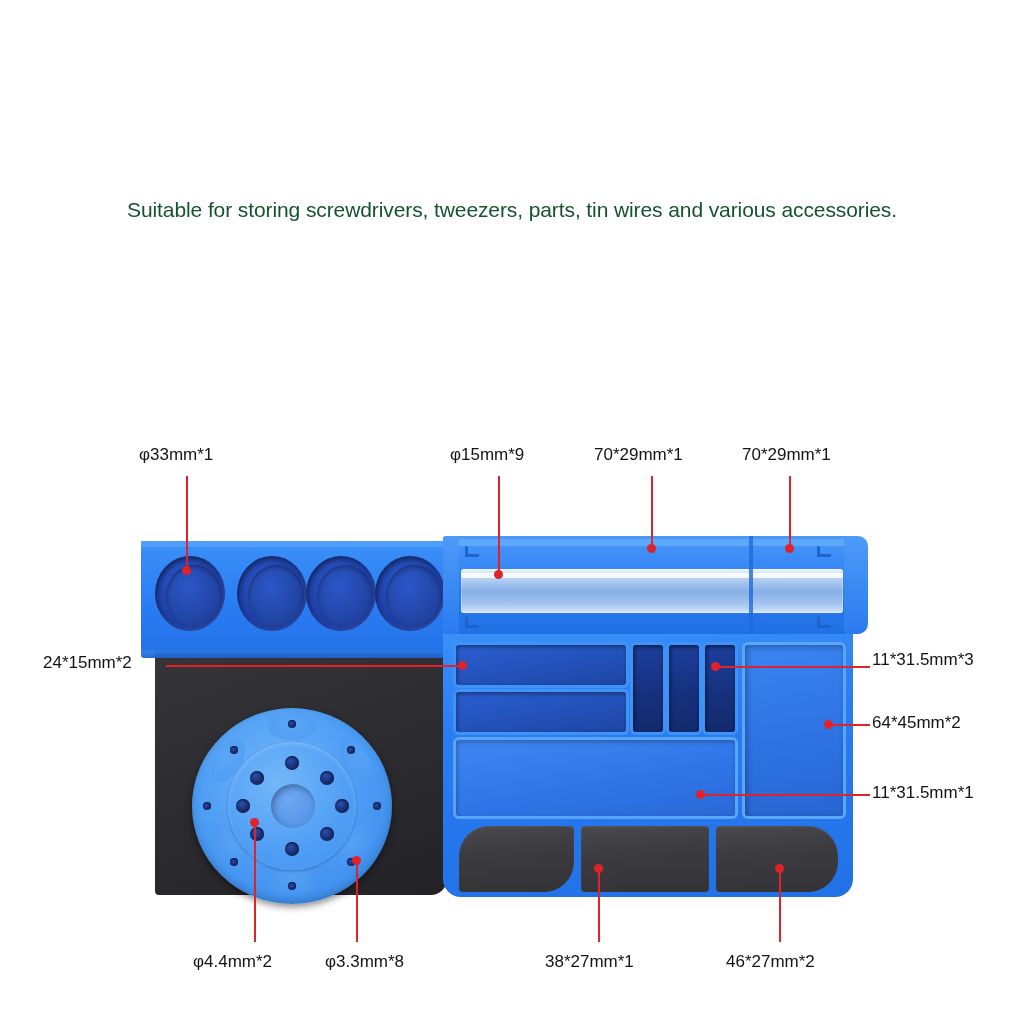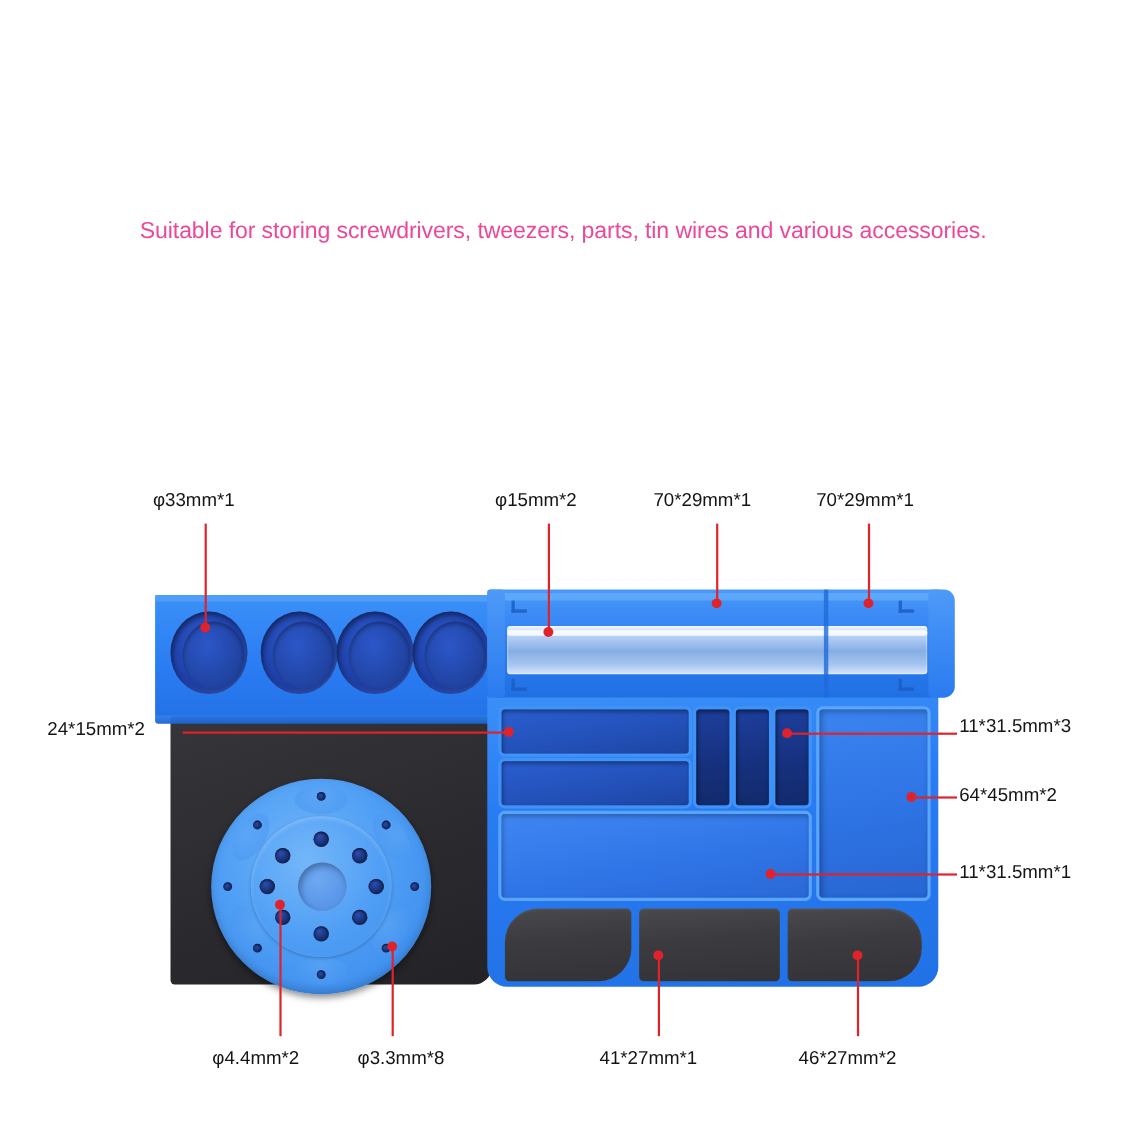--- a/index.html
+++ b/index.html
@@ -17,21 +17,21 @@
   
   .headline{
     position:absolute;left:0;top:140px;width:1024px;
     text-align:center;
     font-size:33px;font-weight:400;color:#1b1b1b;
     letter-spacing:.1px;
   }
   .subhead{
     position:absolute;left:0;top:198px;width:1024px;
     text-align:center;
-    font-size:21px;font-weight:400;color:#ec4899;
+    font-size:21px;font-weight:400;color:#14532d;
     letter-spacing:-.1px;
   }
 
   
   .label{
     position:absolute;
     font-size:17px;color:#141414;white-space:nowrap;
     font-weight:400;
   }
 
@@ -282,21 +282,21 @@
 
     <div class="pad p1"></div>
     <div class="pad p2"></div>
     <div class="pad p3"></div>
   </div>
 
   <div class="label" style="left:139px;top:445px;">φ33mm*1</div>
   <div class="lead v" style="left:186px;top:476px;height:94px;"></div>
   <div class="dot" style="left:182px;top:566px;"></div>
 
-  <div class="label" style="left:450px;top:445px;">φ15mm*2</div>
+  <div class="label" style="left:450px;top:445px;">φ15mm*9</div>
   <div class="lead v" style="left:498px;top:476px;height:98px;"></div>
   <div class="dot" style="left:494px;top:570px;"></div>
 
   <div class="label" style="left:594px;top:445px;">70*29mm*1</div>
   <div class="lead v" style="left:651px;top:476px;height:72px;"></div>
   <div class="dot" style="left:647px;top:544px;"></div>
 
   <div class="label" style="left:742px;top:445px;">70*29mm*1</div>
   <div class="lead v" style="left:789px;top:476px;height:72px;"></div>
   <div class="dot" style="left:785px;top:544px;"></div>
@@ -318,21 +318,21 @@
   <div class="dot" style="left:696px;top:790px;"></div>
 
   <div class="label" style="left:193px;top:952px;">φ4.4mm*2</div>
   <div class="lead v" style="left:254px;top:822px;height:120px;"></div>
   <div class="dot" style="left:250px;top:818px;"></div>
 
   <div class="label" style="left:325px;top:952px;">φ3.3mm*8</div>
   <div class="lead v" style="left:356px;top:860px;height:82px;"></div>
   <div class="dot" style="left:352px;top:856px;"></div>
 
-  <div class="label" style="left:545px;top:952px;">41*27mm*1</div>
+  <div class="label" style="left:545px;top:952px;">38*27mm*1</div>
   <div class="lead v" style="left:598px;top:868px;height:74px;"></div>
   <div class="dot" style="left:594px;top:864px;"></div>
 
   <div class="label" style="left:726px;top:952px;">46*27mm*2</div>
   <div class="lead v" style="left:779px;top:868px;height:74px;"></div>
   <div class="dot" style="left:775px;top:864px;"></div>
 
 </div>
 
 </body></html>

